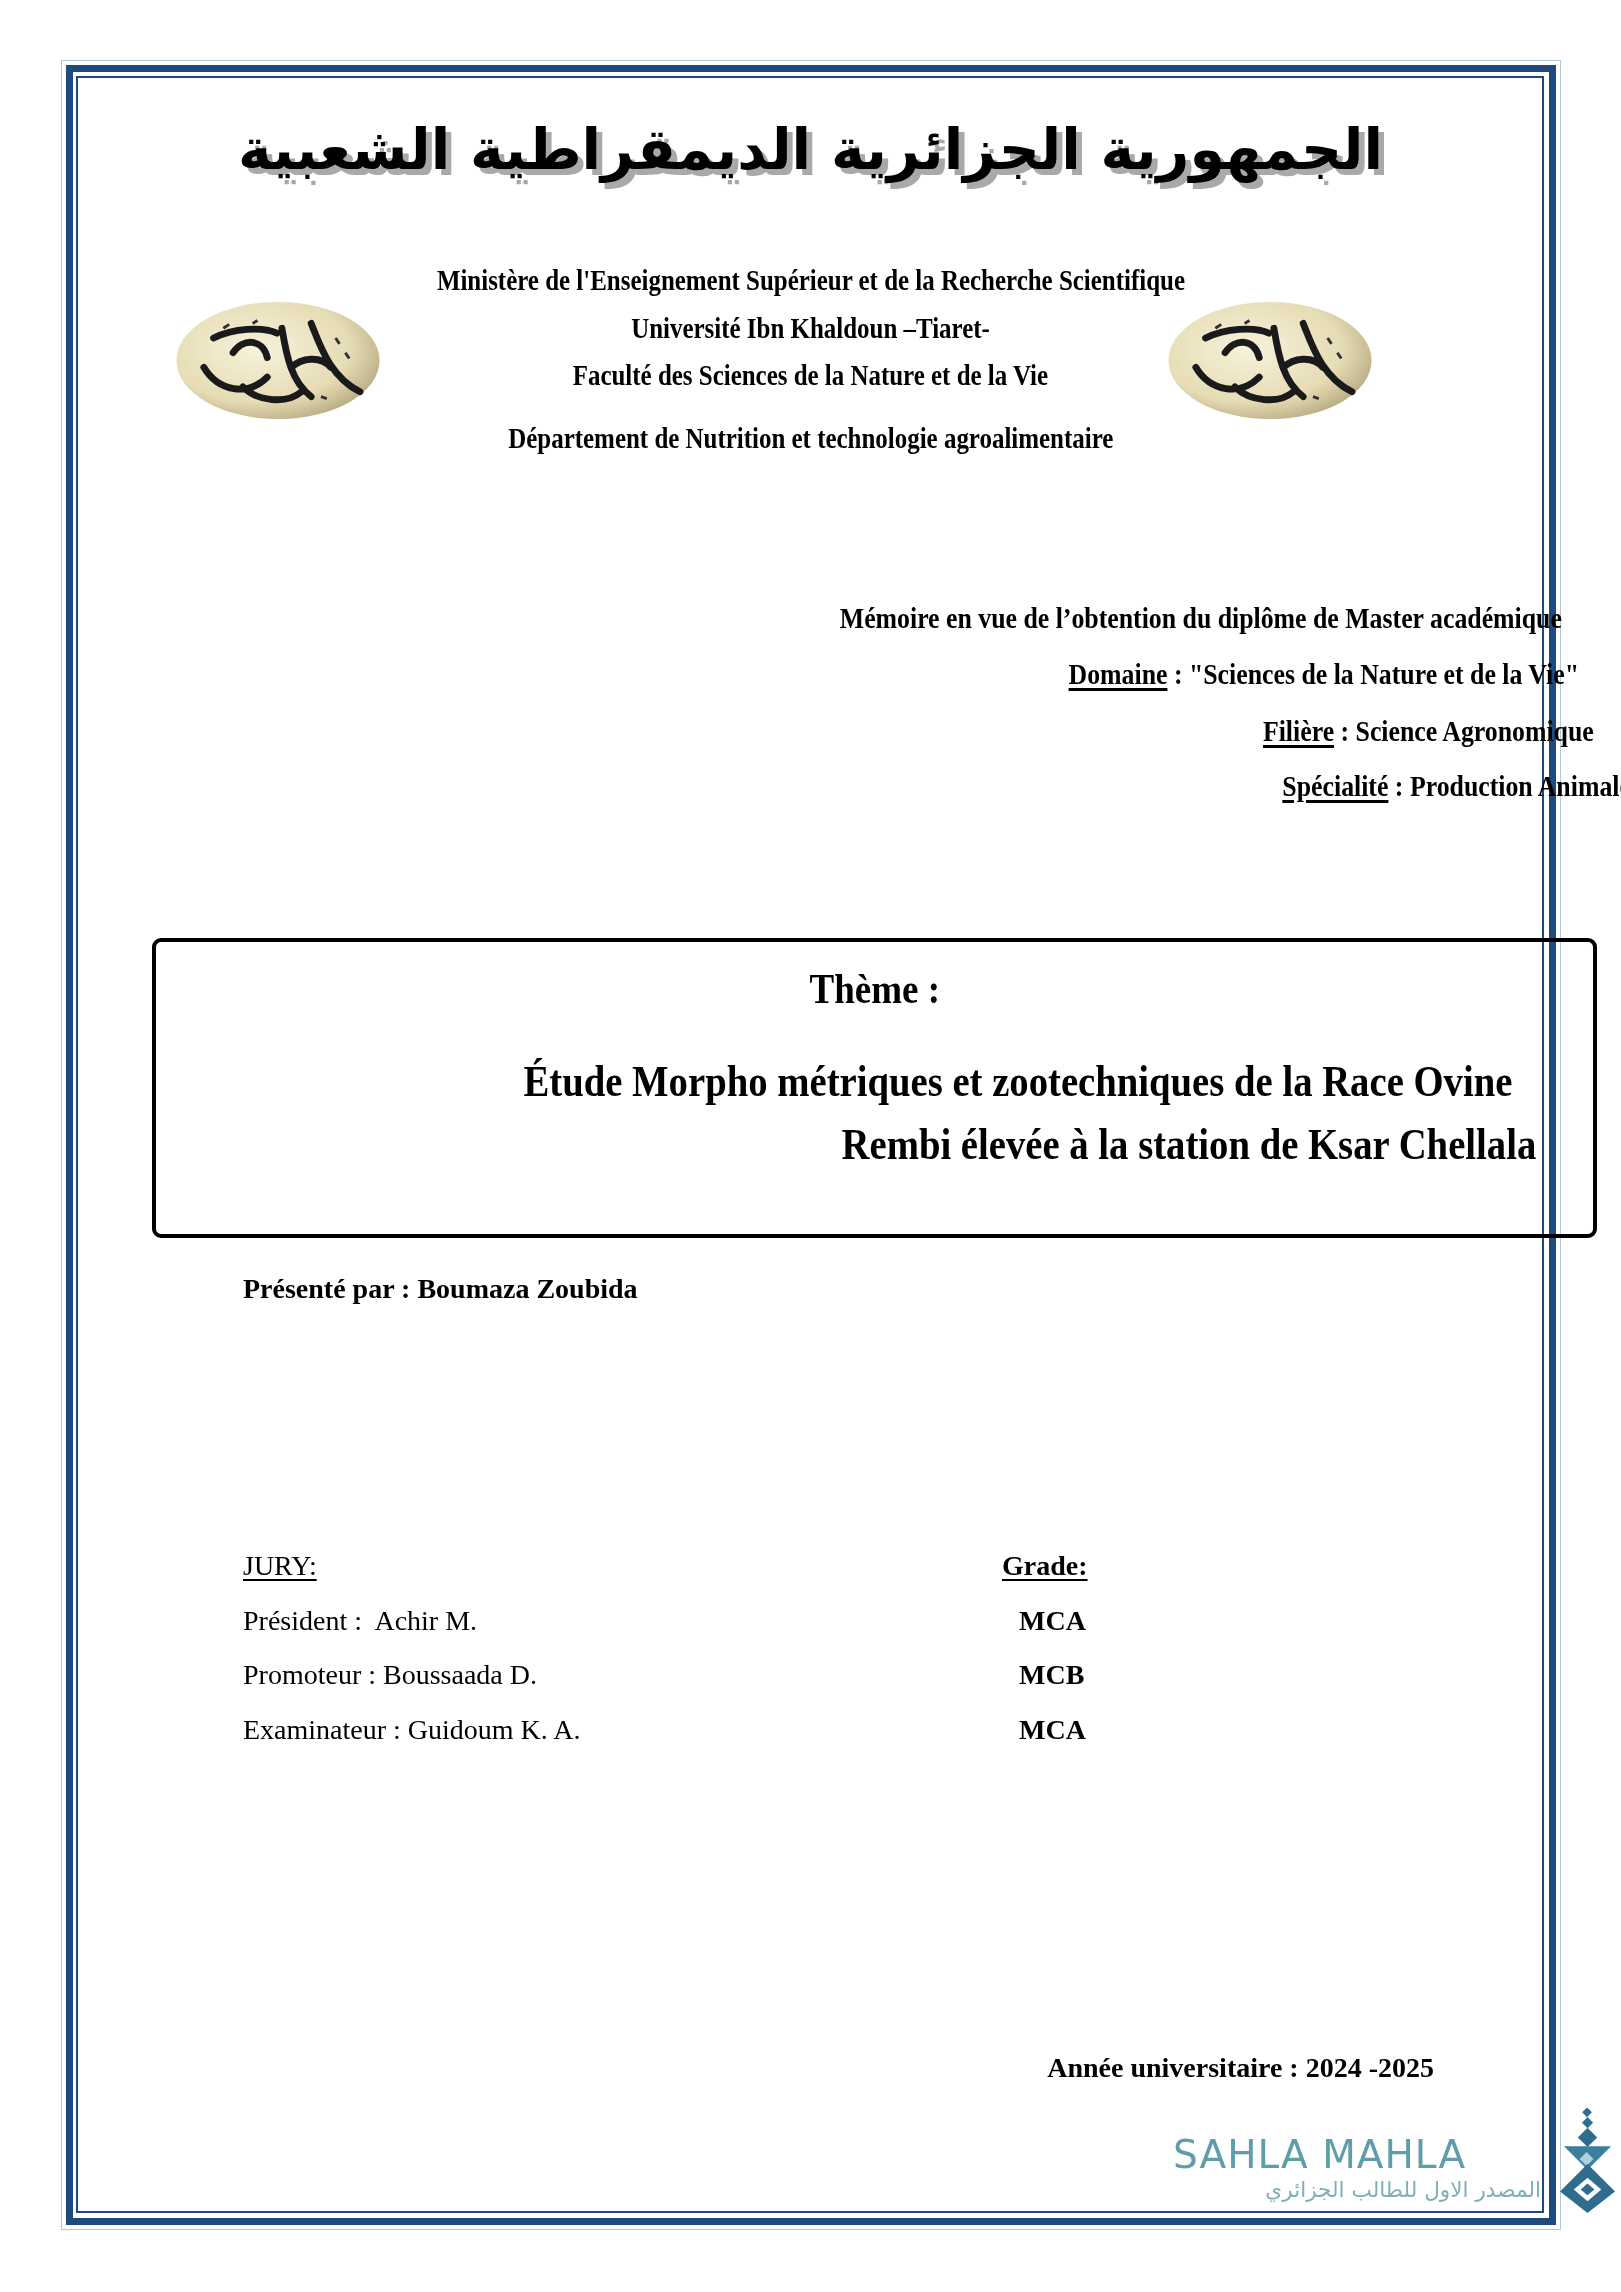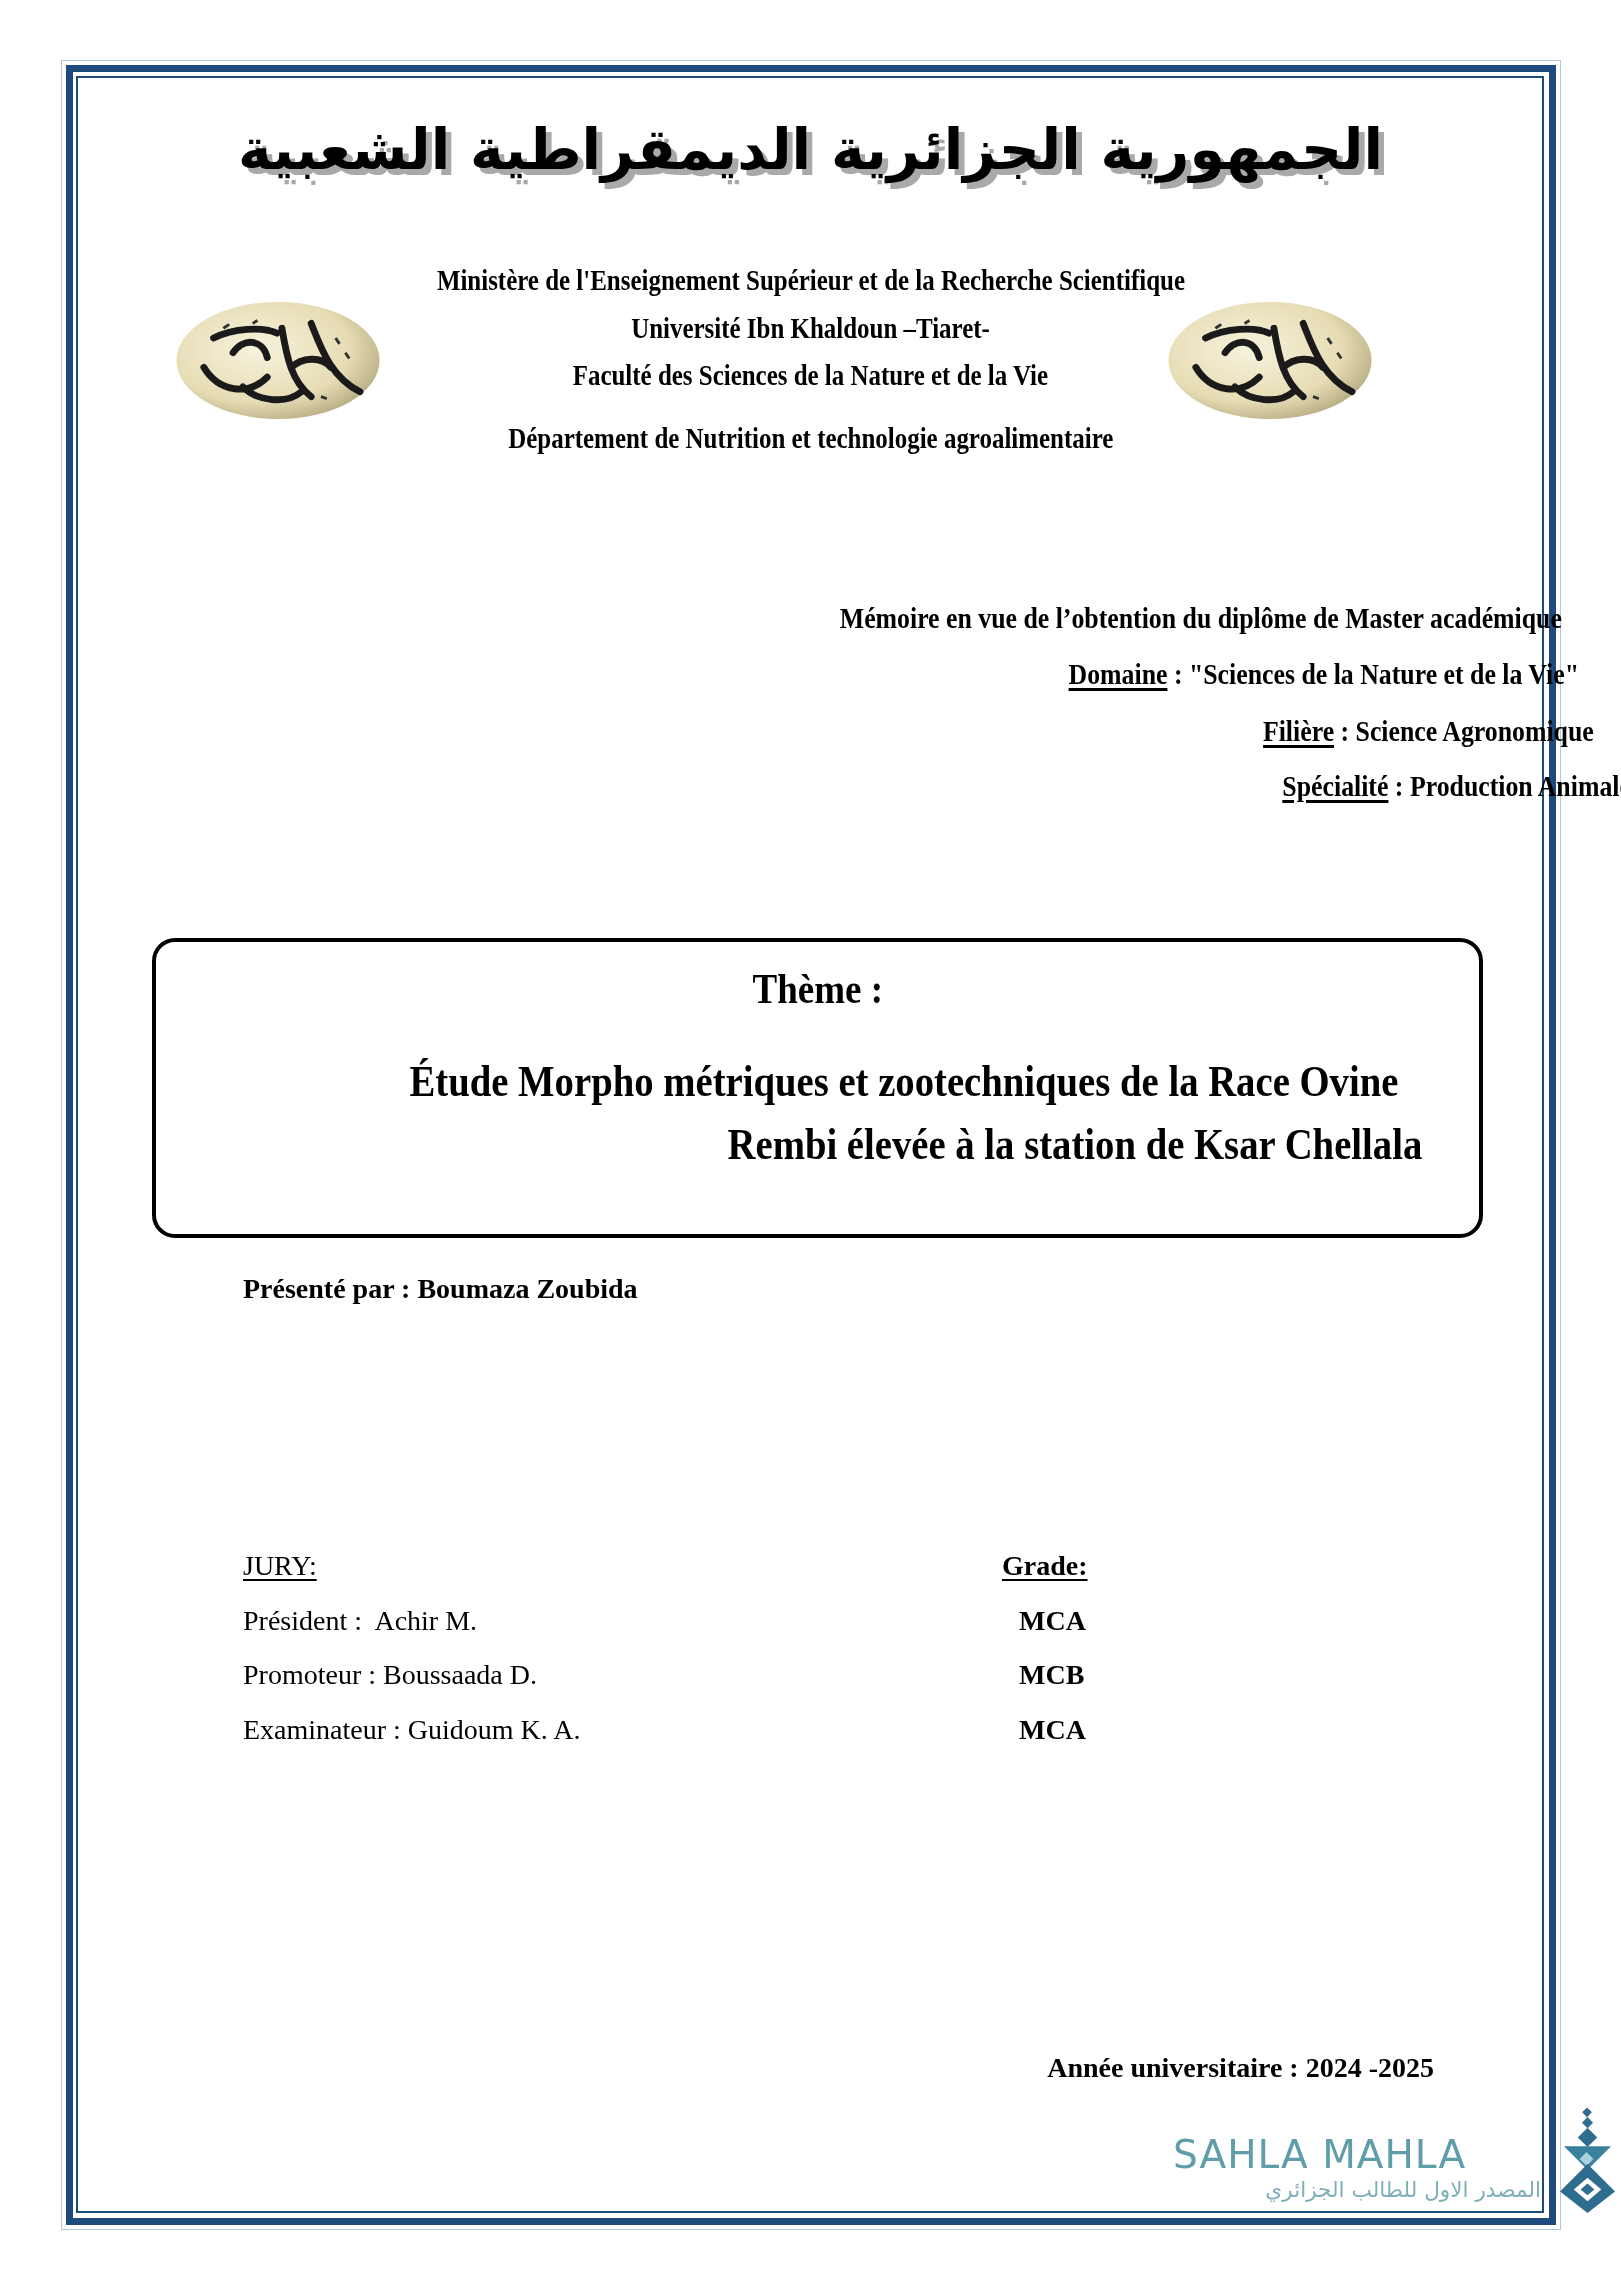--- a/index.html
+++ b/index.html
@@ -27,22 +27,22 @@
 
   
   .logo { position: absolute; width: 208px; height: 123px; }
   .logo svg { width: 100%; height: 100%; }
 
   
   .mem { position: absolute; left: 0; width: 1621px; text-align: right; font-weight: bold; font-size: 30px; }
   .mem u { text-decoration: underline; text-decoration-thickness: 2.9px; text-underline-offset: 3.9px; }
 
   
-  .theme-box { position: absolute; left: 152px; top: 938px; width: 1331px; height: 300px;
-        border: 4.9px solid #000; border-radius: 23px; box-sizing: border-box; }
+  .theme-box { position: absolute; left: 152px; top: 938px; width: 1445px; height: 300px;
+        border: 4.9px solid #000; border-radius: 9px; box-sizing: border-box; }
   .theme-label { position: absolute; left: 0; width: 100%; top: 21.6px; text-align: center;
         font-weight: bold; font-size: 43px; }
   .theme-title { position: absolute; left: 0; width: 100%; top: 108px; text-align: right;
         font-weight: bold; font-size: 45px; line-height: 63px; }
 
   
   .pres { position: absolute; left: 243px; top: 1273px; font-weight: bold; font-size: 28px; }
   .jury-row { position: absolute; left: 243px; font-weight: normal; font-size: 28px; white-space: pre; }
   .grade { position: absolute; font-weight: bold; font-size: 28px; }
   .ul { text-decoration: underline; text-decoration-thickness: 2px; text-underline-offset: 3.9px; }

